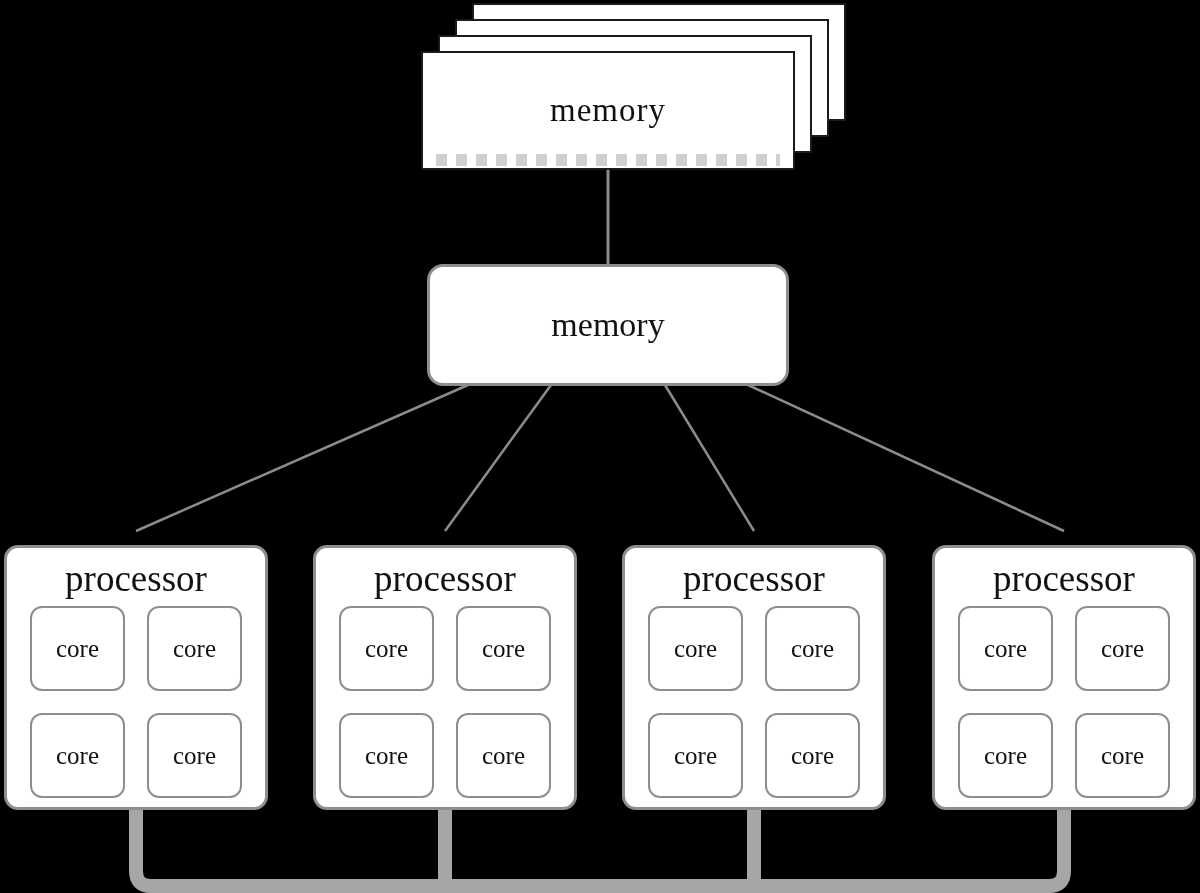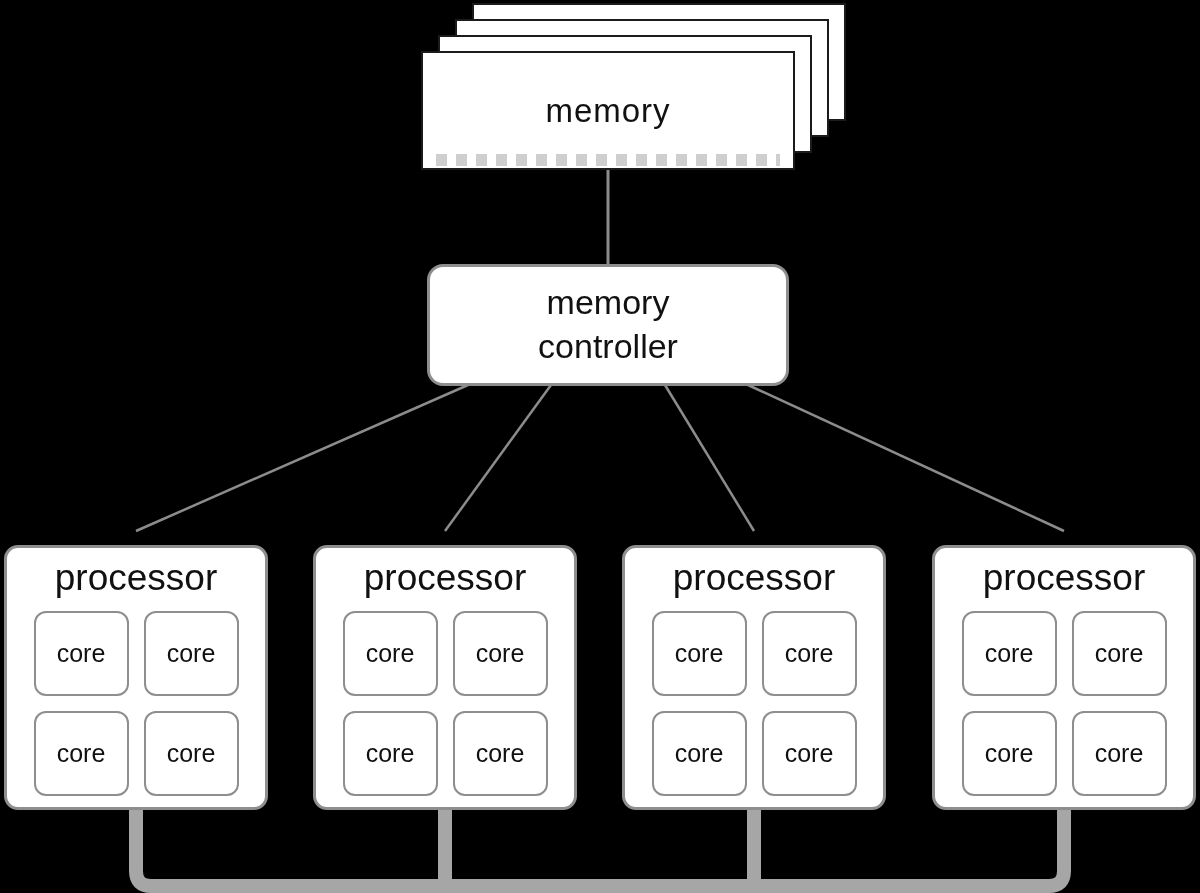--- a/index.html
+++ b/index.html
@@ -2,21 +2,21 @@
 <html><head>
 <meta charset="utf-8">
 <style>
   html, body { margin: 0; padding: 0; background: #000; }
   .canvas {
     position: relative;
     width: 1200px;
     height: 893px;
     background: #000000;
     overflow: hidden;
-    font-family: Liberation Sans, sans-serif;
+    font-family: Liberation Serif, serif;
     color: #111111;
   }
   .wires {
     position: absolute;
     left: 0; top: 0;
     width: 1200px; height: 893px;
   }
   
   .mem-card {
     position: absolute;
@@ -79,23 +79,22 @@
   .proc-label {
     text-align: center;
     font-size: 37px;
     padding-top: 9px;
     height: 49px;
   }
   .core-grid {
     display: grid;
     grid-template-columns: 95px 95px;
     grid-template-rows: 85px 85px;
-    gap: 15px;
-    justify-content: center;
-    margin-top: 5px;
+    gap: 22px;
+    justify-content: center;
   }
   .core {
     background: #ffffff;
     border: 2.5px solid #8e8e8e;
     border-radius: 12px;
     box-sizing: border-box;
     display: flex;
     align-items: center;
     justify-content: center;
     font-size: 25px;
@@ -125,21 +124,20 @@
     <div class="mem-card c3"></div>
     <div class="mem-card c2"></div>
     <div class="mem-card front">
       <span>memory</span>
       <div class="mem-pins"></div>
     </div>
   </div>
 
   <div class="controller">
     <span>memory</span>
-    <span>controller</span>
   </div>
 
   <div class="processor p1">
     <div class="proc-label">processor</div>
     <div class="core-grid">
       <div class="core">
           <span>core</span>
         </div>
       <div class="core">
           <span>core</span>

